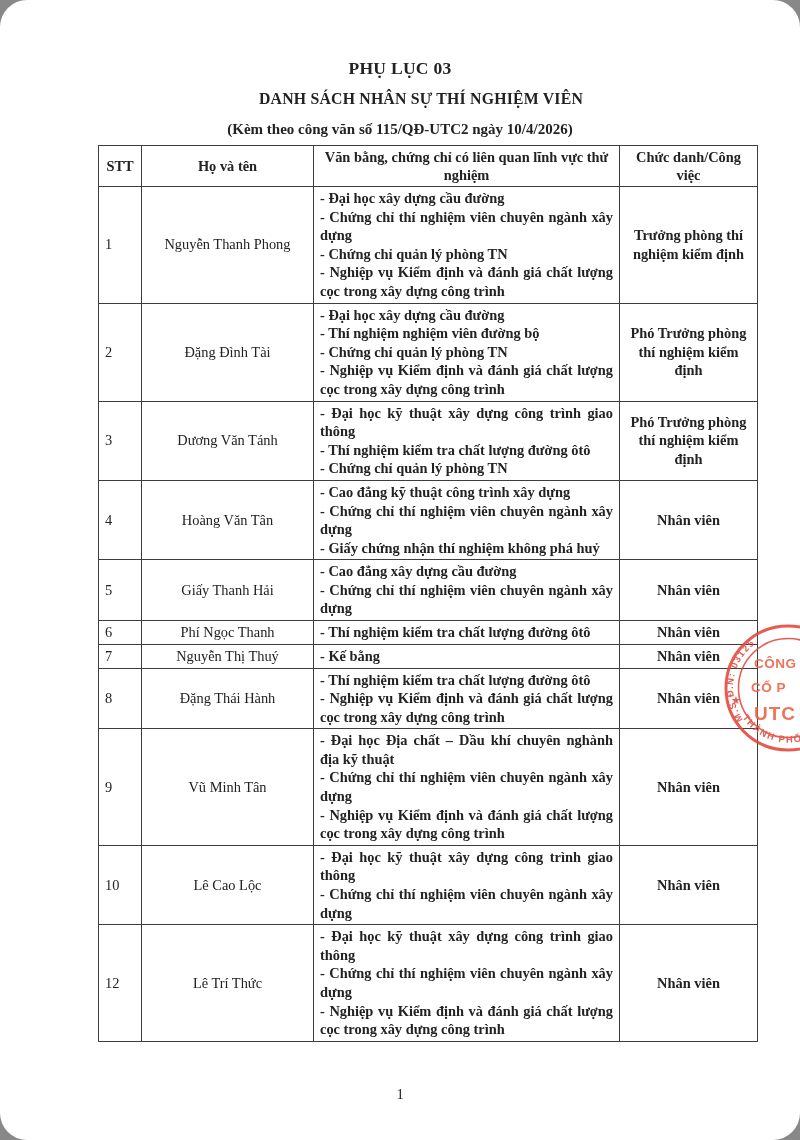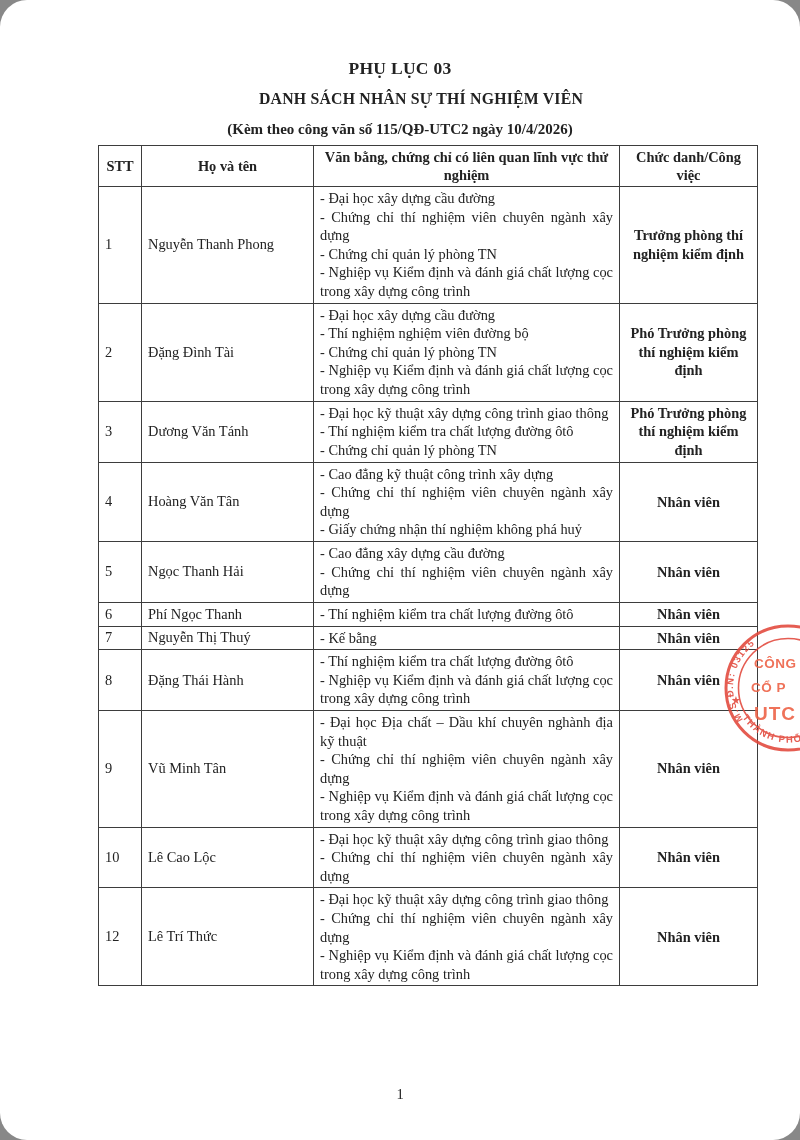--- a/index.html
+++ b/index.html
@@ -49,22 +49,22 @@
     vertical-align: middle;
     overflow: hidden;
   }
   th.hdr {
     font-weight: bold;
     text-align: center;
     padding: 3px 4px;
     line-height: 1.25;
   }
   td.col-stt  { text-align: left; padding-left: 12px; }
-  td.col-name { text-align: left; padding-left: 10px; }
-  td.col-cert { text-align: left; }
+  td.col-name { text-align: center; padding-left: 10px; }
+  td.col-cert { text-align: left; font-weight: bold; }
   td.col-title{ text-align: center; line-height: 1.3; font-weight: bold; }
   .cert-line {
     text-align: justify;
     line-height: 18.6px;
   }
   .page-number {
     position: absolute;
     left: 0; right: 0;
     top: 1086px;
     text-align: center;
@@ -142,21 +142,21 @@
       <td class="col-name">Hoàng Văn Tân</td>
       <td class="col-cert">
             <div class="cert-line">- Cao đẳng kỹ thuật công trình xây dựng</div>
             <div class="cert-line">- Chứng chỉ thí nghiệm viên chuyên ngành xây dựng</div>
             <div class="cert-line">- Giấy chứng nhận thí nghiệm không phá huỷ</div>
           </td>
       <td class="col-title">Nhân viên</td>
     </tr>
         <tr>
       <td class="col-stt">5</td>
-      <td class="col-name">Ngọc Thanh Hải</td>
+      <td class="col-name">Giấy Thanh Hải</td>
       <td class="col-cert">
             <div class="cert-line">- Cao đẳng xây dựng cầu đường</div>
             <div class="cert-line">- Chứng chỉ thí nghiệm viên chuyên ngành xây dựng</div>
           </td>
       <td class="col-title">Nhân viên</td>
     </tr>
         <tr>
       <td class="col-stt">6</td>
       <td class="col-name">Phí Ngọc Thanh</td>
       <td class="col-cert">

